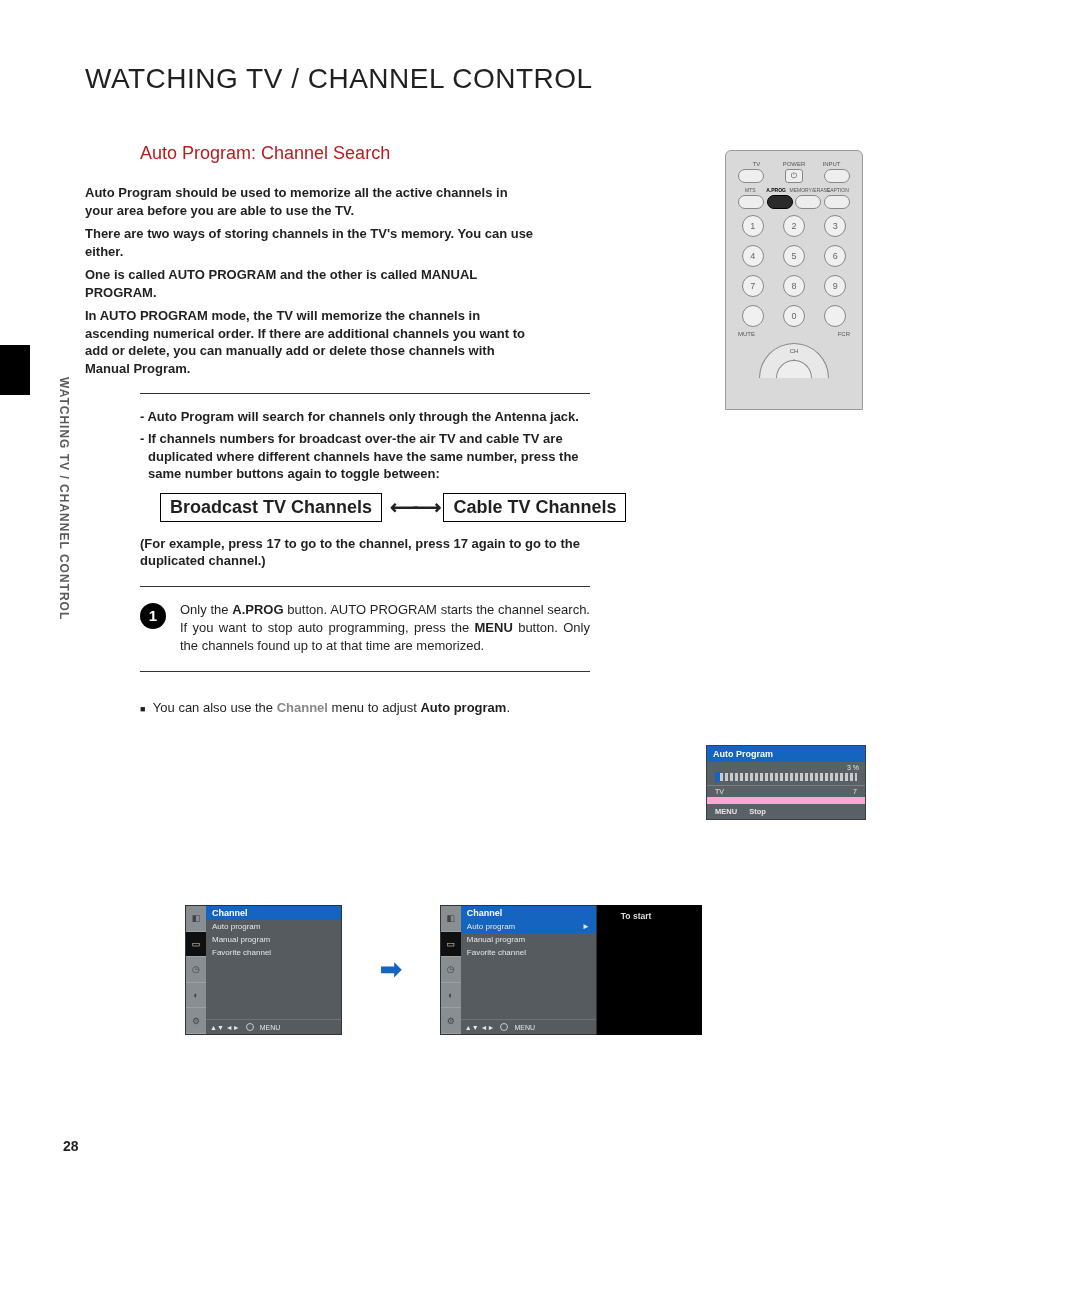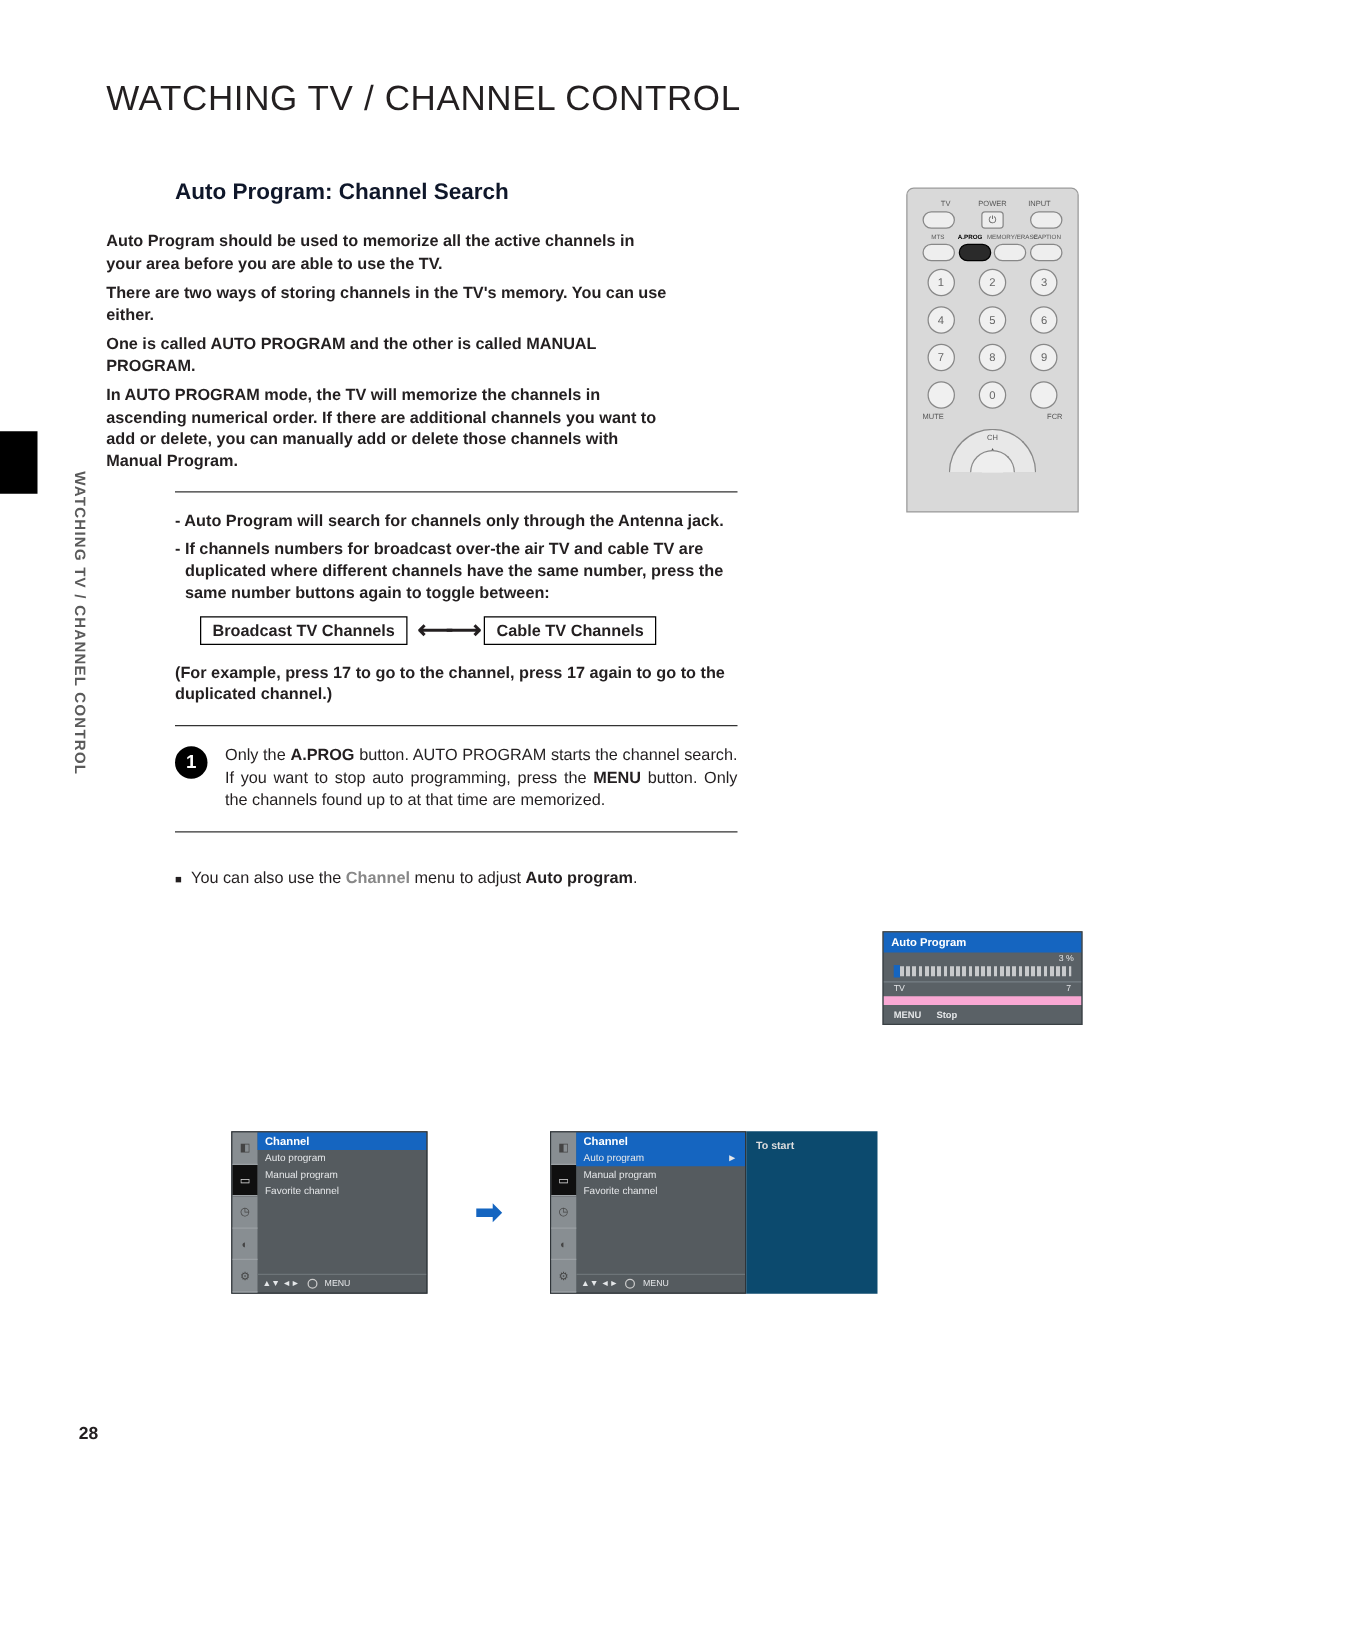--- a/index.html
+++ b/index.html
@@ -51,23 +51,23 @@
     letter-spacing: 0.5px;
     margin: 0 0 48px 0;
   }
   h2.section-title {
     font-size: 24px;
     font-weight: 400;
     margin: 0 0 22px 55px;
   }
   h3.sub-title {
     font-size: 18px;
-    font-weight: 700;
+    font-weight: 400;
     margin: 0 0 20px 55px;
-    color: #0f172a;
+    color: #b91c1c;
   }
   .body-block {
     width: 450px;
   }
   .body-block p {
     font-size: 13px;
     font-weight: 600;
     line-height: 1.35;
     margin: 0 0 6px 0;
   }
@@ -91,21 +91,21 @@
   }
   .toggle-row {
     margin: 10px 0 8px 75px;
     display: flex;
     align-items: center;
     gap: 8px;
   }
   .toggle-box {
     border: 1.5px solid #000;
     padding: 3px 9px;
-    font-size: 13px;
+    font-size: 18px;
     font-weight: 600;
   }
   .dbl-arrow {
     font-size: 20px;
     font-weight: 900;
     letter-spacing: -6px;
     line-height: 0.5;
   }
   .example {
     margin-left: 55px;
@@ -288,24 +288,24 @@
   .osd-body .spacer { flex: 1; }
   .osd-body .foot {
     font-size: 7px; color: #e5e7e9; padding: 3px 4px;
     display:flex; gap:6px; align-items:center; border-top:1px solid #6d7478;
   }
   .osd-body .foot .ring{
     display:inline-block;width:8px;height:8px;border:1px solid #ccc;border-radius:50%;
   }
   .osd-side {
     width: 105px;
-    background: #0c4a6e;
+    background: #000000;
     color: #ddd;
     font-size: 8.5px;
-    padding: 6px 8px;
+    padding: 6px 24px;
     font-weight:600;
   }
 </style>
 </head>
 <body>
 
 <div class="black-tab"></div>
 <div class="side-label">WATCHING TV / CHANNEL CONTROL</div>
 <div class="page-num">28</div>
 

